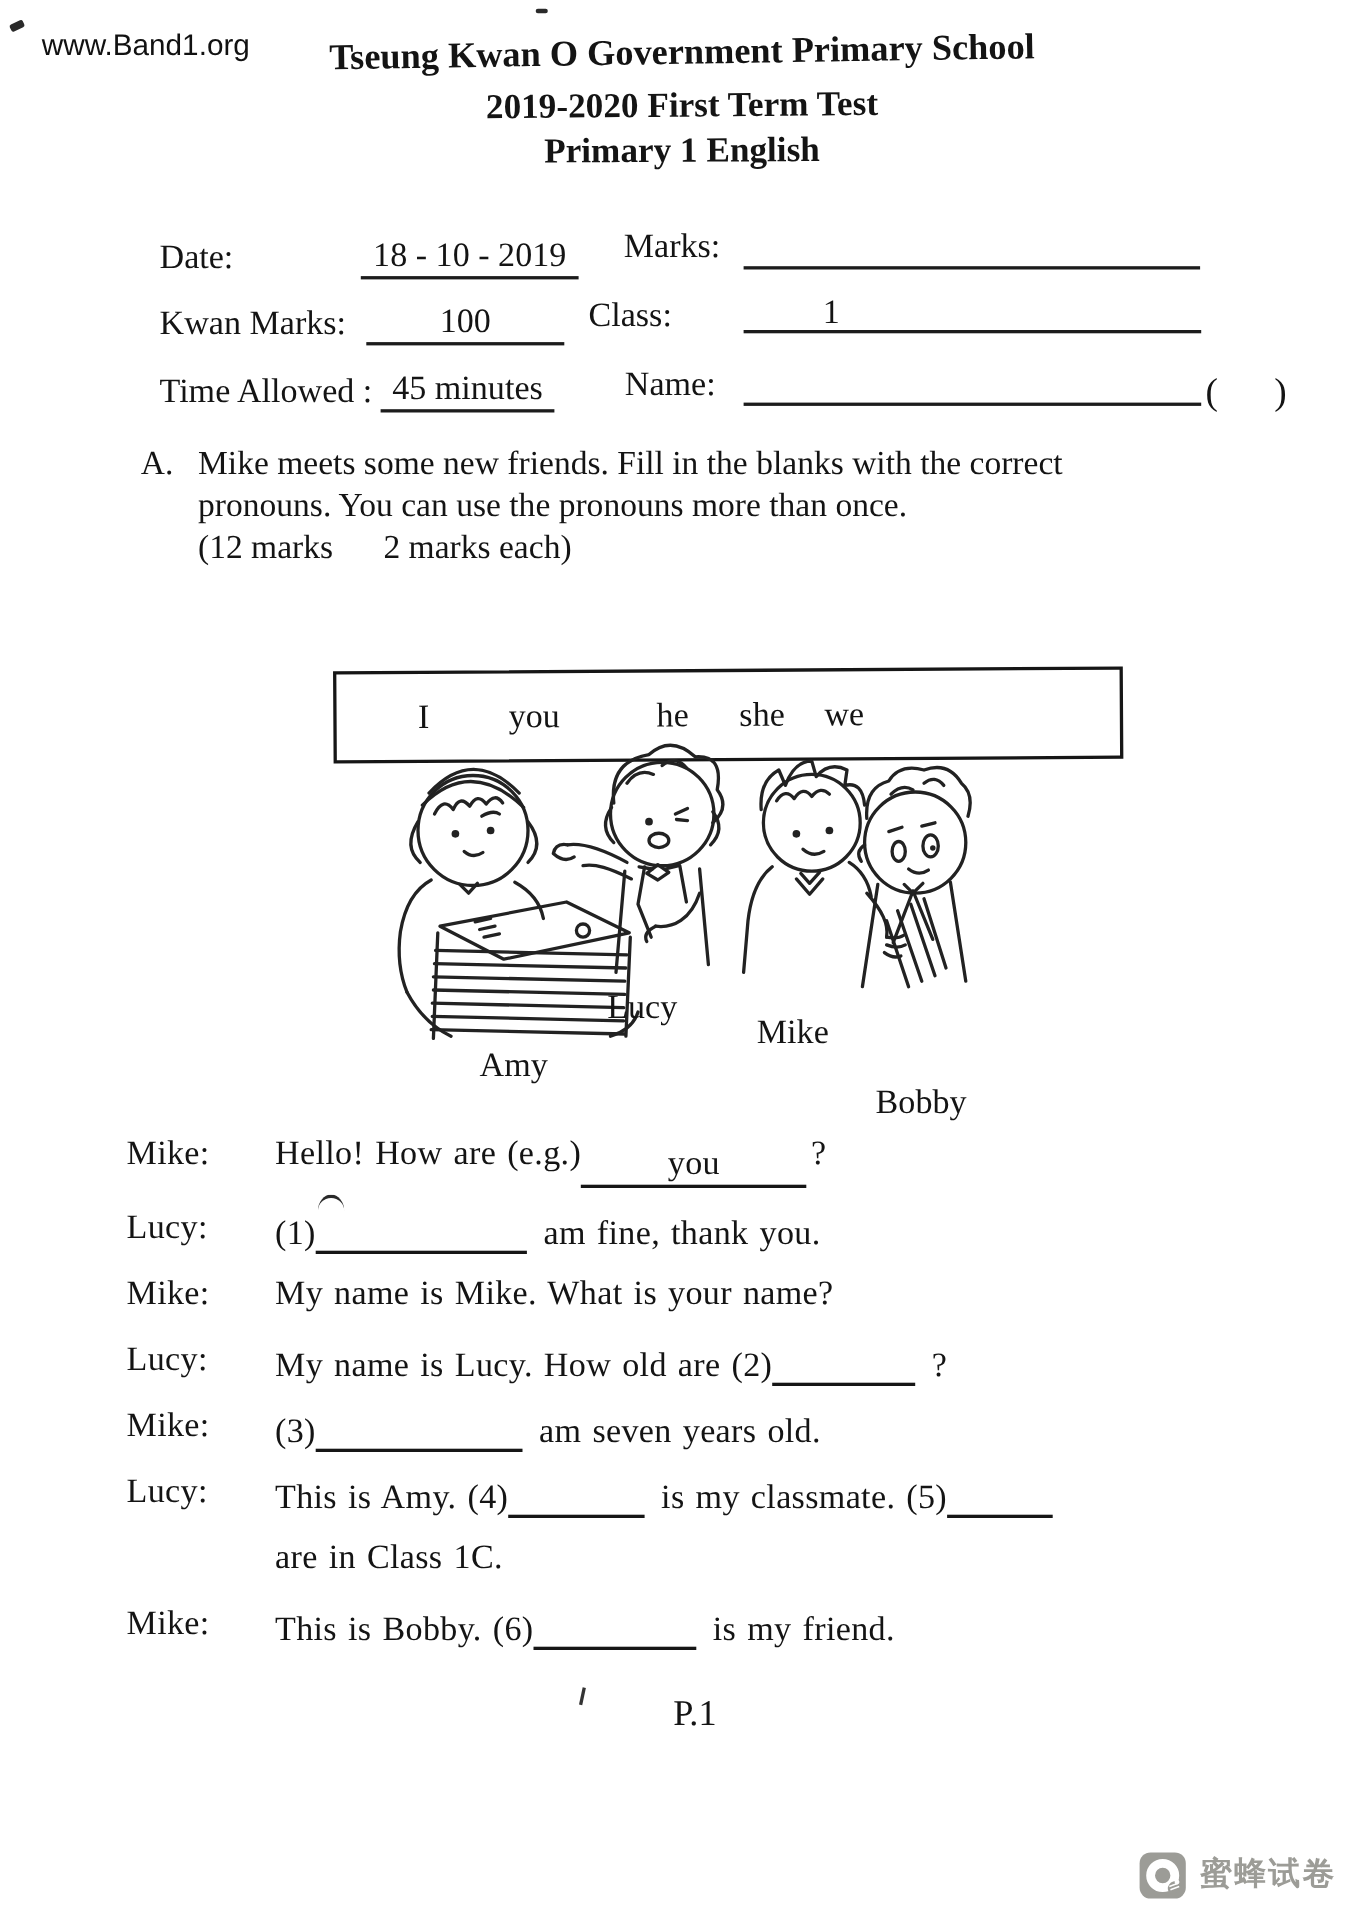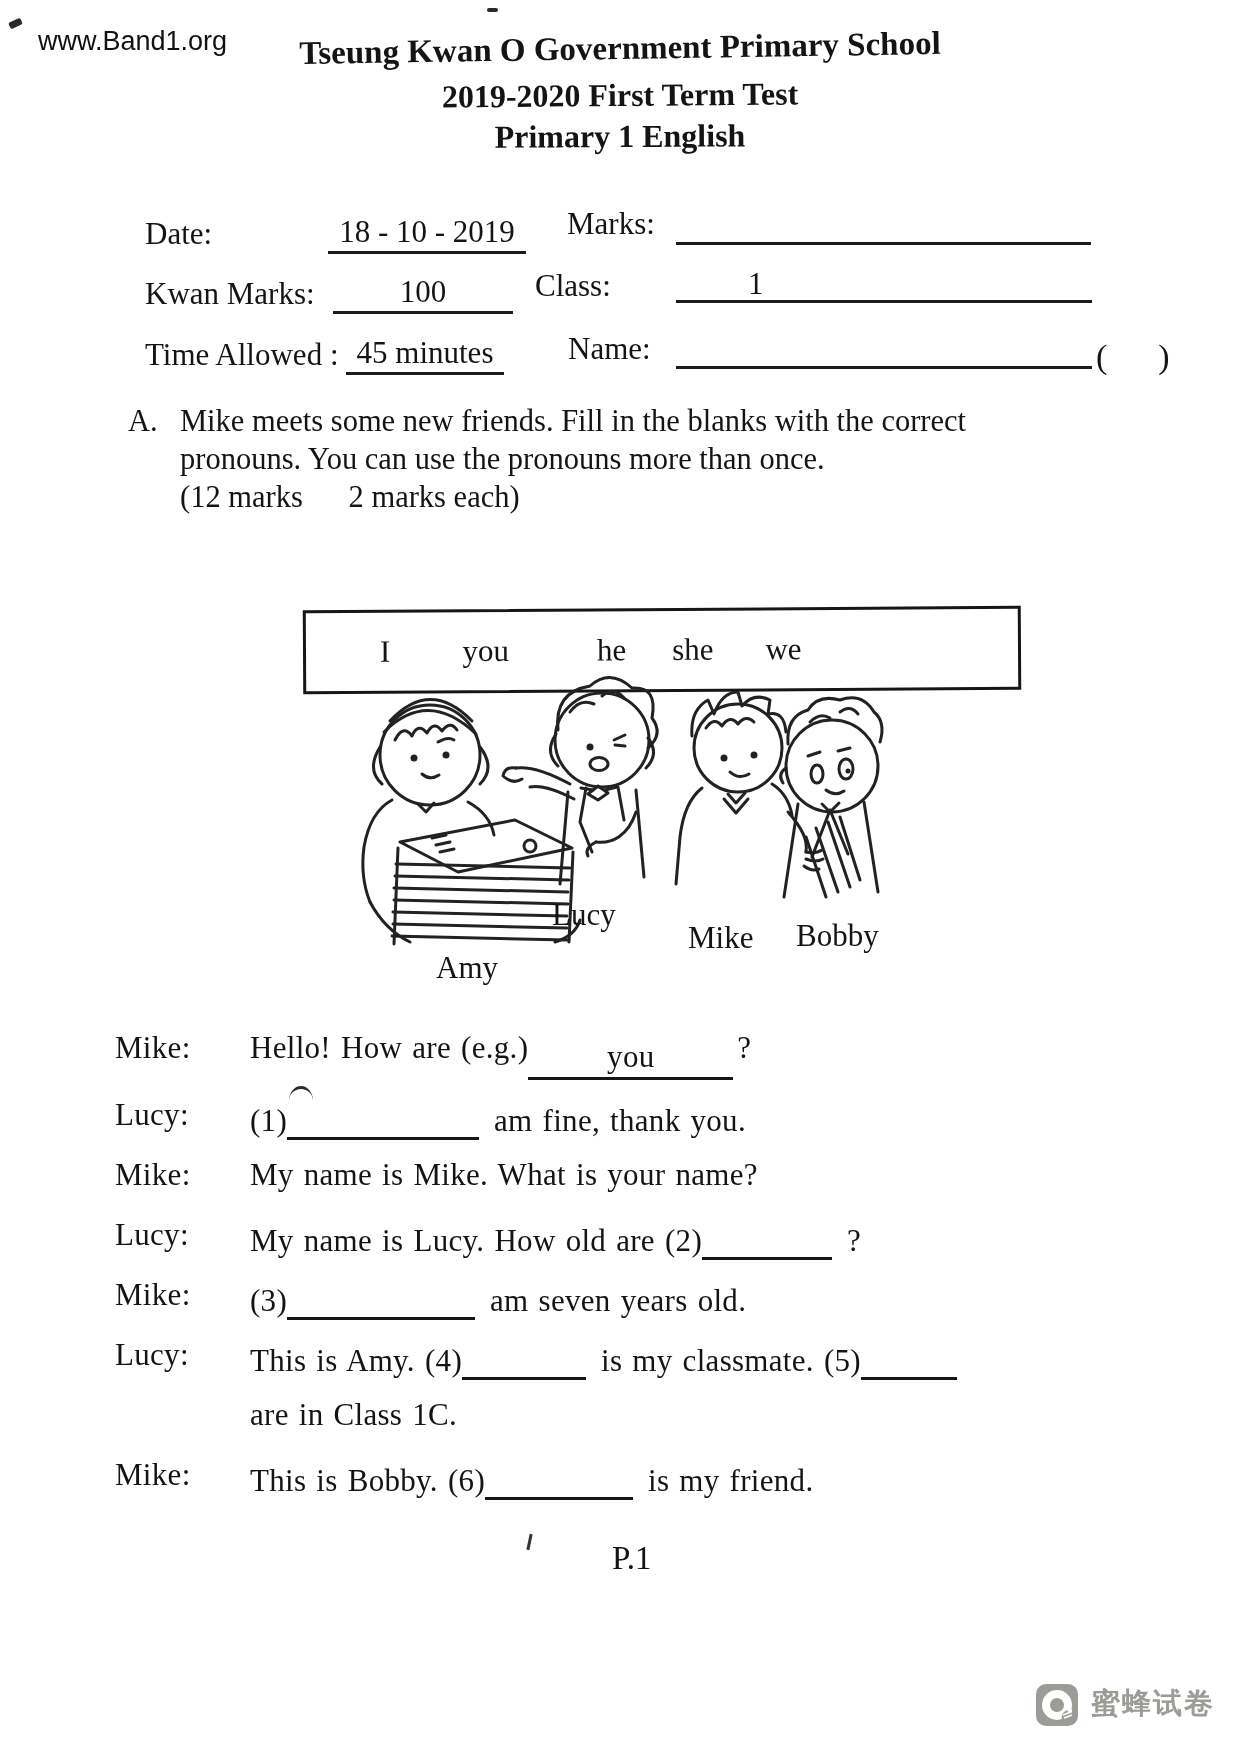--- a/index.html
+++ b/index.html
@@ -25,26 +25,26 @@
   .secA{position:absolute;left:128px;top:402px;width:960px;font-size:30.5px;line-height:38px;}
   .secA .anum{position:absolute;left:0;top:0;}
   .secA .atext{margin-left:52px;width:876px;}
   .secA b{font-weight:400;}
   .marksnote{margin-left:52px;white-space:pre;}
   
   .pbox{position:absolute;left:303px;top:608px;width:718px;height:84px;
         border:3px solid #161616;display:flex;align-items:center;
         font-size:31px;padding-left:74px;box-sizing:border-box;transform:rotate(-0.35deg);}
   .pbox span{display:inline-block;}
-  .p-you{margin-left:72px;} .p-he{margin-left:88px;} .p-she{margin-left:46px;} .p-we{margin-left:52px;font-family:Liberation Serif, serif;}
+  .p-you{margin-left:72px;} .p-he{margin-left:88px;} .p-she{margin-left:46px;} .p-we{margin-left:36px;font-family:Liberation Serif, serif;}
   
   .illus{position:absolute;left:340px;top:652px;width:575px;height:350px;}
   .cname{position:absolute;font-size:31px;}
   .n-lucy{left:552px;top:897px;} .n-mike{left:688px;top:920px;}
-  .n-bobby{left:796px;top:918px;} .n-amy{left:436px;top:950px;}
+  .n-bobby{left:796px;top:984px;} .n-amy{left:436px;top:950px;}
   
   .dlg{position:absolute;left:115px;top:1030px;width:1060px;font-size:31px;
        letter-spacing:.3px;word-spacing:2px;}
   .dl{position:relative;min-height:43px;margin-bottom:17px;padding-left:135px;}
   .dsp{position:absolute;left:0;top:0;text-align:center;}
   .blank{display:inline-block;border-bottom:3px solid #161616;height:40px;line-height:40px;
          vertical-align:-9px;text-align:center;}
   .ml{margin-left:15px;} .mls{margin-left:4px;}
   
   .pnum{position:absolute;left:612px;top:1540px;font-size:33px;}

